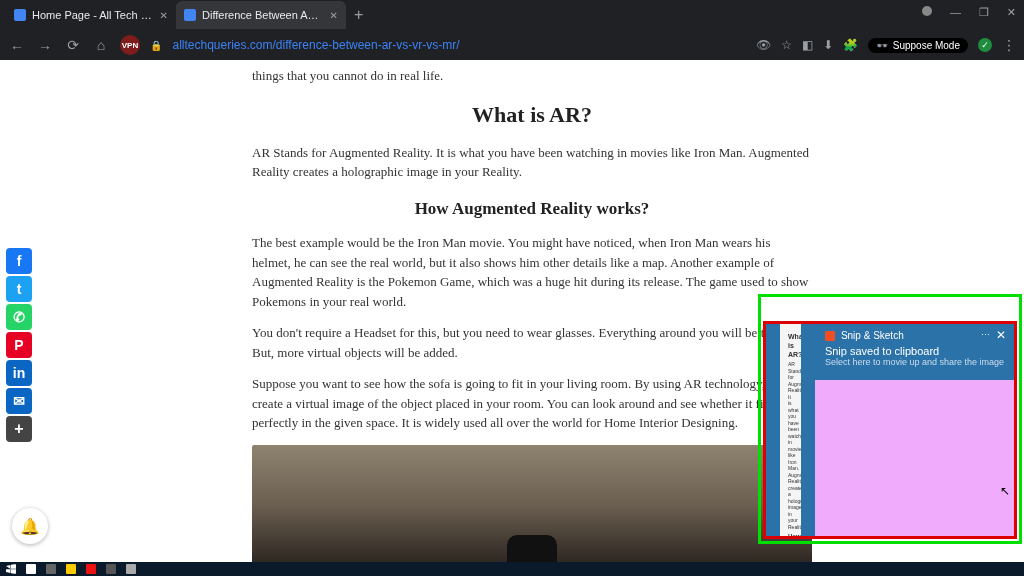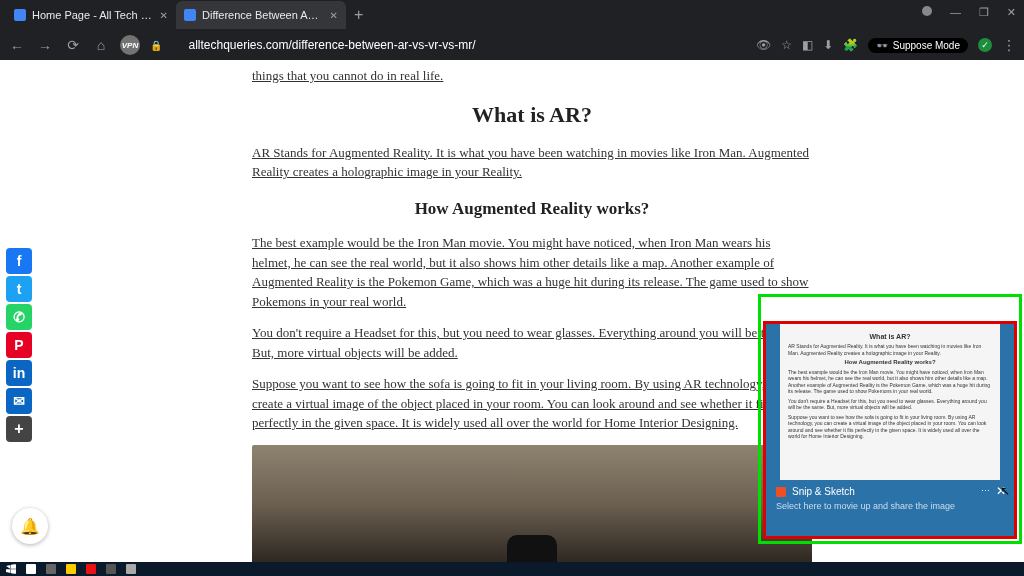--- a/index.html
+++ b/index.html
@@ -12,59 +12,59 @@
 .tab.inactive { background: #202124; }
 .tab-icon { width: 12px; height: 12px; background: #4285f4; border-radius: 2px; flex-shrink: 0; }
 .tab-title { white-space: nowrap; overflow: hidden; text-overflow: ellipsis; flex: 1; }
 .tab-close { color: #9aa0a6; font-size: 10px; flex-shrink: 0; cursor: pointer; }
 .new-tab { color: #9aa0a6; font-size: 16px; padding: 0 8px; cursor: pointer; }
 .window-controls { position: absolute; right: 8px; top: 6px; display: flex; gap: 18px; color: #9aa0a6; font-size: 11px; }
 .red-dot { width: 10px; height: 10px; border-radius: 50%; background: #888; }
 
 .addr-bar { height: 30px; display: flex; align-items: center; gap: 10px; padding: 0 8px; }
 .nav-btn { color: #9aa0a6; font-size: 14px; cursor: pointer; width: 18px; text-align: center; }
-.vpn-icon { width: 20px; height: 20px; border-radius: 50%; background: #737373; color: #fff; display: flex; align-items: center; justify-content: center; font-size: 8px; font-weight: bold; font-style: italic; }
+.vpn-icon { width: 20px; height: 20px; border-radius: 50%; background: #7f1d1d; color: #fff; display: flex; align-items: center; justify-content: center; font-size: 8px; font-weight: bold; }
 .lock-icon { color: #9aa0a6; font-size: 10px; }
-.url { flex: 1; color: #ffffff; font-size: 12px; margin-left: 16px; }
+.url { flex: 1; color: #3b82f6; font-size: 12px; }
 .ext-icon { color: #9aa0a6; font-size: 12px; cursor: pointer; }
 .private-badge { background: #000; border-radius: 12px; padding: 2px 8px; display: flex; align-items: center; gap: 4px; color: #fff; font-size: 10px; }
 .green-check { width: 14px; height: 14px; border-radius: 50%; background: #1e8e3e; color: #fff; font-size: 9px; display: flex; align-items: center; justify-content: center; }
 .menu-dots { color: #9aa0a6; font-size: 14px; cursor: pointer; }
 
 .bookmarks-bar { height: 26px; background: #35363a; display: flex; align-items: center; padding: 0 10px; color: #e8eaed; font-size: 11px; justify-content: space-between; }
 .bookmark { display: flex; align-items: center; gap: 5px; cursor: pointer; }
 .bk-right { display: flex; gap: 18px; }
 .folder-icon { color: #f4b400; }
 .g-icon { width: 12px; height: 12px; background: #fff; border-radius: 50%; display: inline-block; }
 
 .content-area { position: absolute; top: 60px; left: 0; right: 0; bottom: 14px; background: #fff; overflow: hidden; }
 
 .article { max-width: 560px; margin-left: 252px; padding-top: 6px; color: #333; font-family: Georgia, serif; font-size: 13px; line-height: 1.5; }
 .article h2 { text-align: center; font-size: 22px; font-weight: bold; color: #222; margin: 10px 0 12px; font-family: Georgia, serif; }
 .article h3 { text-align: center; font-size: 17px; font-weight: bold; color: #222; margin: 14px 0 12px; font-family: Georgia, serif; }
-.article p { margin-bottom: 12px; text-decoration: underline; }
+.article p { margin-bottom: 12px; }
 .article .image-area { width: 100%; height: 120px; background: linear-gradient(180deg, #8e8270 0%, #6b5f50 50%, #2b2520 100%); border-radius: 2px; position: relative; }
 .phone { position: absolute; bottom: 0; left: 50%; transform: translateX(-50%); width: 50px; height: 30px; background: #111; border-radius: 10px 10px 0 0; }
 
 .watermark { position: absolute; top: 88px; right: 34px; color: #d00; font-size: 20px; font-weight: bold; font-family: Arial, sans-serif; }
 
 .social-bar { position: absolute; left: 6px; top: 188px; display: flex; flex-direction: column; gap: 2px; }
 .social { width: 26px; height: 26px; border-radius: 4px; color: #fff; display: flex; align-items: center; justify-content: center; font-size: 14px; font-weight: bold; cursor: pointer; }
 .fb { background: #1877f2; }
 .tw { background: #1da1f2; }
 .wa { background: #25d366; }
 .pi { background: #e60023; }
 .li { background: #0a66c2; }
 .em { background: #0a66c2; }
 .sh { background: #444; font-size: 16px; }
 
 .notif-bell { position: absolute; left: 12px; bottom: 18px; width: 36px; height: 36px; border-radius: 50%; background: #fff; box-shadow: 0 1px 4px rgba(0,0,0,0.3); display: flex; align-items: center; justify-content: center; color: #d33; font-size: 16px; }
 
 .snip-outer { position: absolute; right: 2px; bottom: 18px; width: 264px; height: 250px; border: 3px solid #00e000; }
-.snip-inner { position: absolute; left: 2px; top: 24px; right: 2px; bottom: 2px; border: 3px solid #d00; background: #f0abfc; display: flex; flex-direction: column; }
+.snip-inner { position: absolute; left: 2px; top: 24px; right: 2px; bottom: 2px; border: 3px solid #d00; background: #f0abfc; display: flex; flex-direction: row; }
 .snip-preview { flex: 1; background: #f5f5f5; padding: 6px 8px; font-size: 5px; line-height: 1.3; color: #333; border-left: 14px solid #2a72a8; border-right: 14px solid #2a72a8; overflow: hidden; }
 .snip-preview h4 { text-align: center; font-size: 7px; margin: 2px 0; }
 .snip-preview h5 { text-align: center; font-size: 6px; margin: 2px 0; }
 .snip-preview p { margin-bottom: 3px; }
 .snip-notif { height: 56px; background: #2a72a8; color: #fff; padding: 6px 10px; font-size: 10px; position: relative; }
 .snip-notif-header { display: flex; align-items: center; gap: 6px; margin-bottom: 4px; }
 .snip-app-icon { width: 10px; height: 10px; background: #f04e23; border-radius: 1px; }
 .snip-close { position: absolute; right: 8px; top: 4px; font-size: 12px; cursor: pointer; }
 .snip-dots { position: absolute; right: 24px; top: 5px; font-size: 9px; }
 .snip-title { font-size: 11px; font-weight: 500; }
@@ -175,20 +175,21 @@
         <p>You don't require a Headset for this, but you need to wear glasses. Everything around you will be the same. But, more virtual objects will be added.</p>
         <p>Suppose you want to see how the sofa is going to fit in your living room. By using AR technology, you can create a virtual image of the object placed in your room. You can look around and see whether it fits perfectly in the given space. It is widely used all over the world for Home Interior Designing.</p>
       </div>
       <div class="snip-notif">
         <div class="snip-notif-header">
           <span class="snip-app-icon"></span>
           <span>Snip &amp; Sketch</span>
         </div>
         <span class="snip-dots">···</span>
         <span class="snip-close">✕</span>
+        <div class="snip-title">Snip saved to clipboard</div>
         <div class="snip-sub">Select here to movie up and share the image</div>
       </div>
     </div>
   </div>
 
   <span class="cursor-arrow">↖</span>
 </div>
 
 <div class="taskbar">
   <div class="task-icon win"></div>

